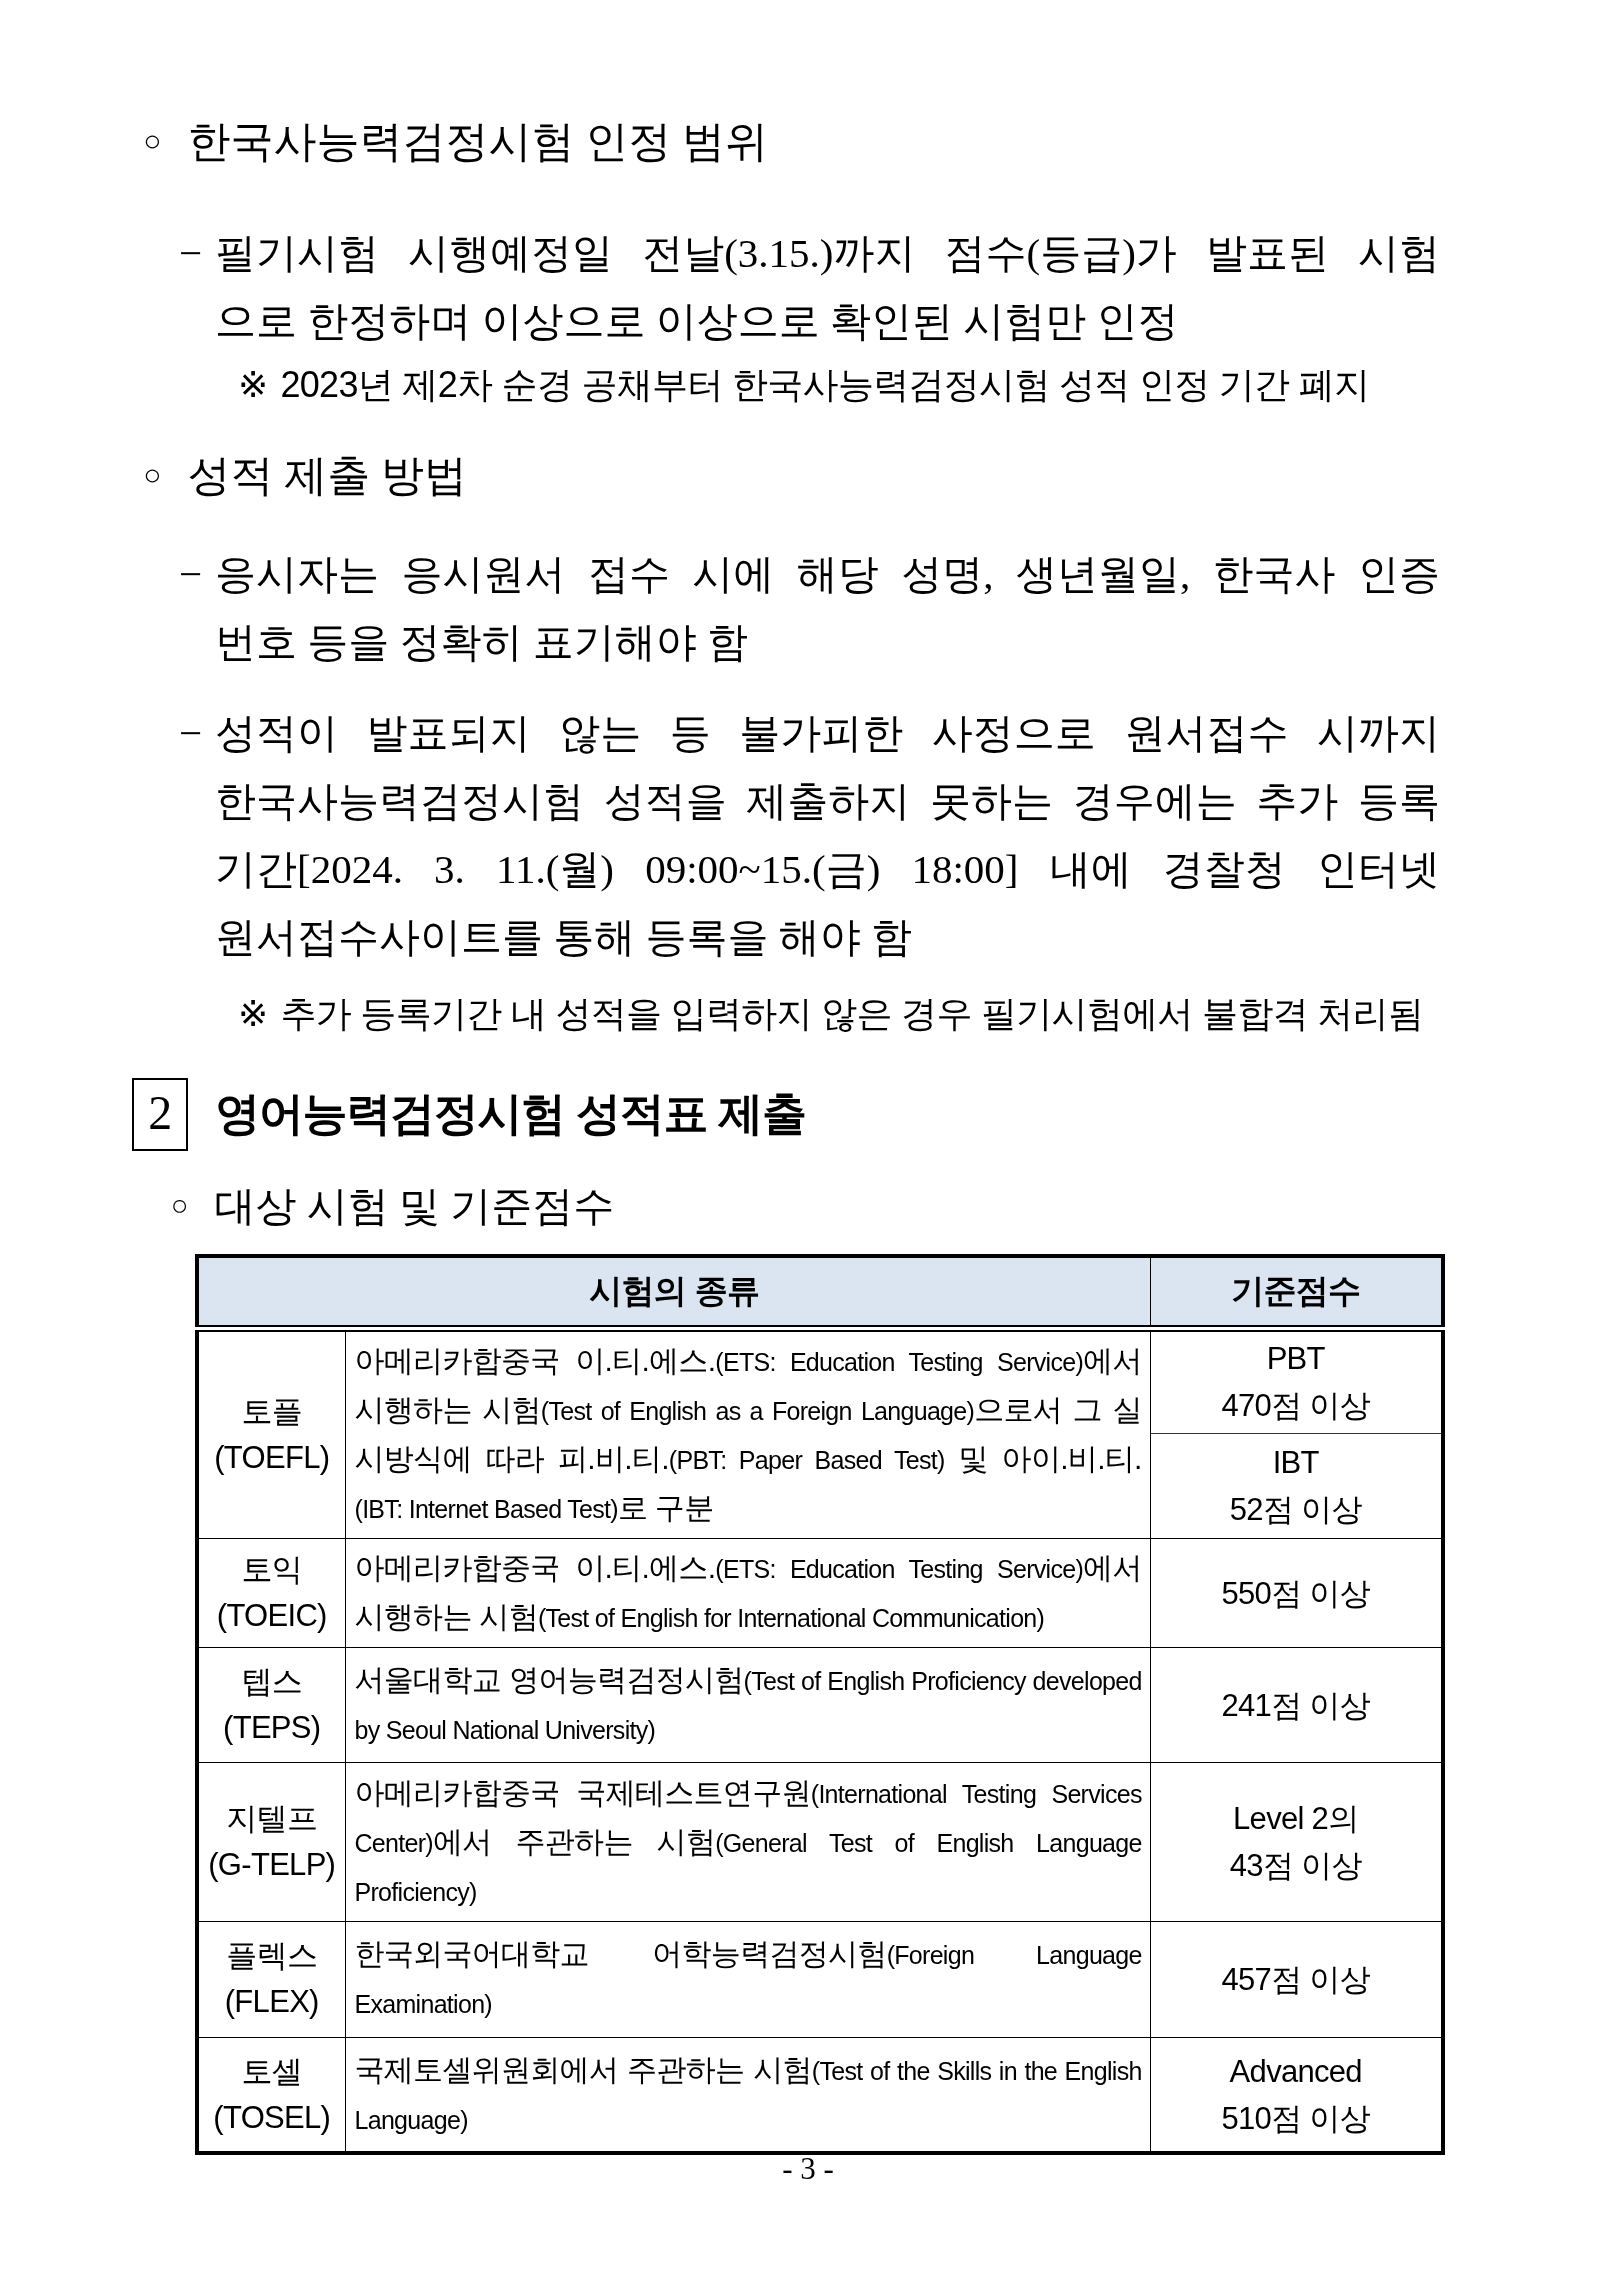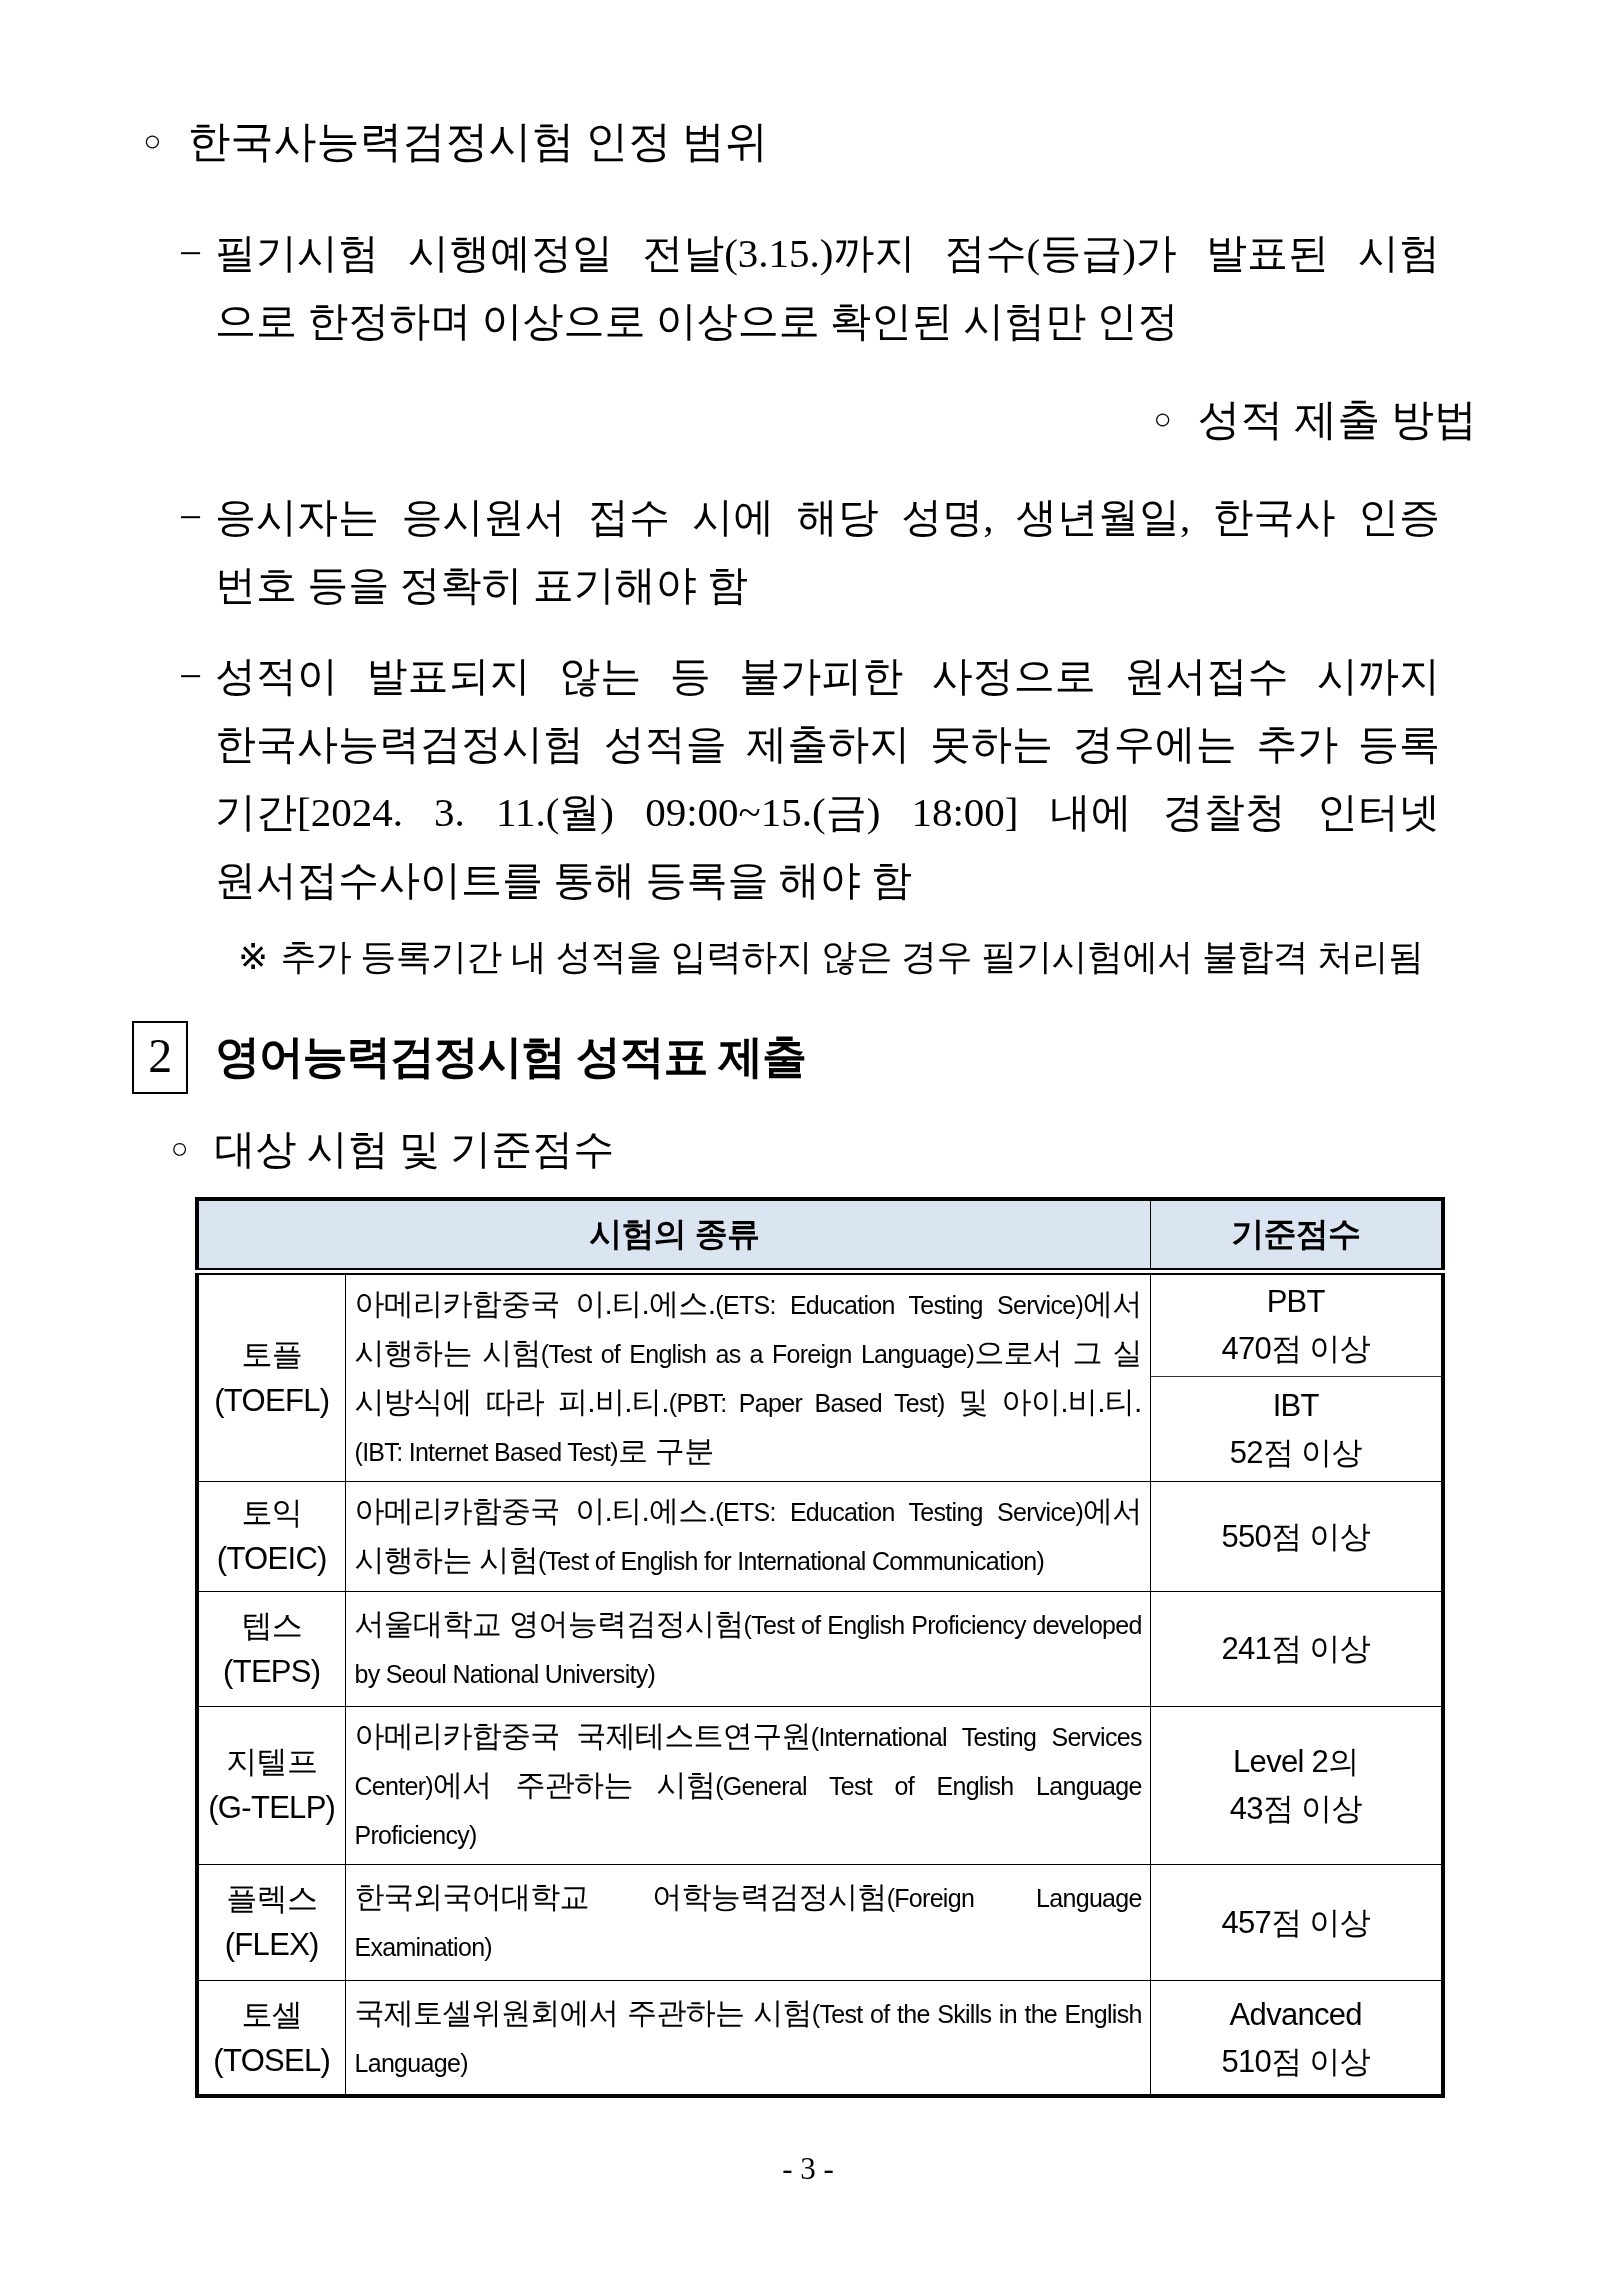--- a/index.html
+++ b/index.html
@@ -75,22 +75,25 @@
   <div class="para">
     <div class="line justify">
       <span class="dash-mark">−</span>
       <span class="text">필기시험 시행예정일 전날(3.15.)까지 점수(등급)가 발표된 시험</span>
     </div>
     <div class="line">
       <span class="text">으로 한정하며 이상으로 이상으로 확인된 시험만 인정</span>
     </div>
   </div>
 
-
-  <div class="h-bullet" style="margin-top:37px;text-align:right;">
+  <div class="note">
+    <span class="ref-mark">※</span><span>2023년 제2차 순경 공채부터 한국사능력검정시험 성적 인정 기간 폐지</span>
+  </div>
+
+  <div class="h-bullet" style="margin-top:37px;">
     <span class="circle">○</span><span>성적 제출 방법</span>
   </div>
 
   <div class="para" style="margin-top:38px;">
     <div class="line justify">
       <span class="dash-mark">−</span>
       <span class="text">응시자는 응시원서 접수 시에 해당 성명, 생년월일, 한국사 인증</span>
     </div>
     <div class="line">
       <span class="text">번호 등을 정확히 표기해야 함</span>

